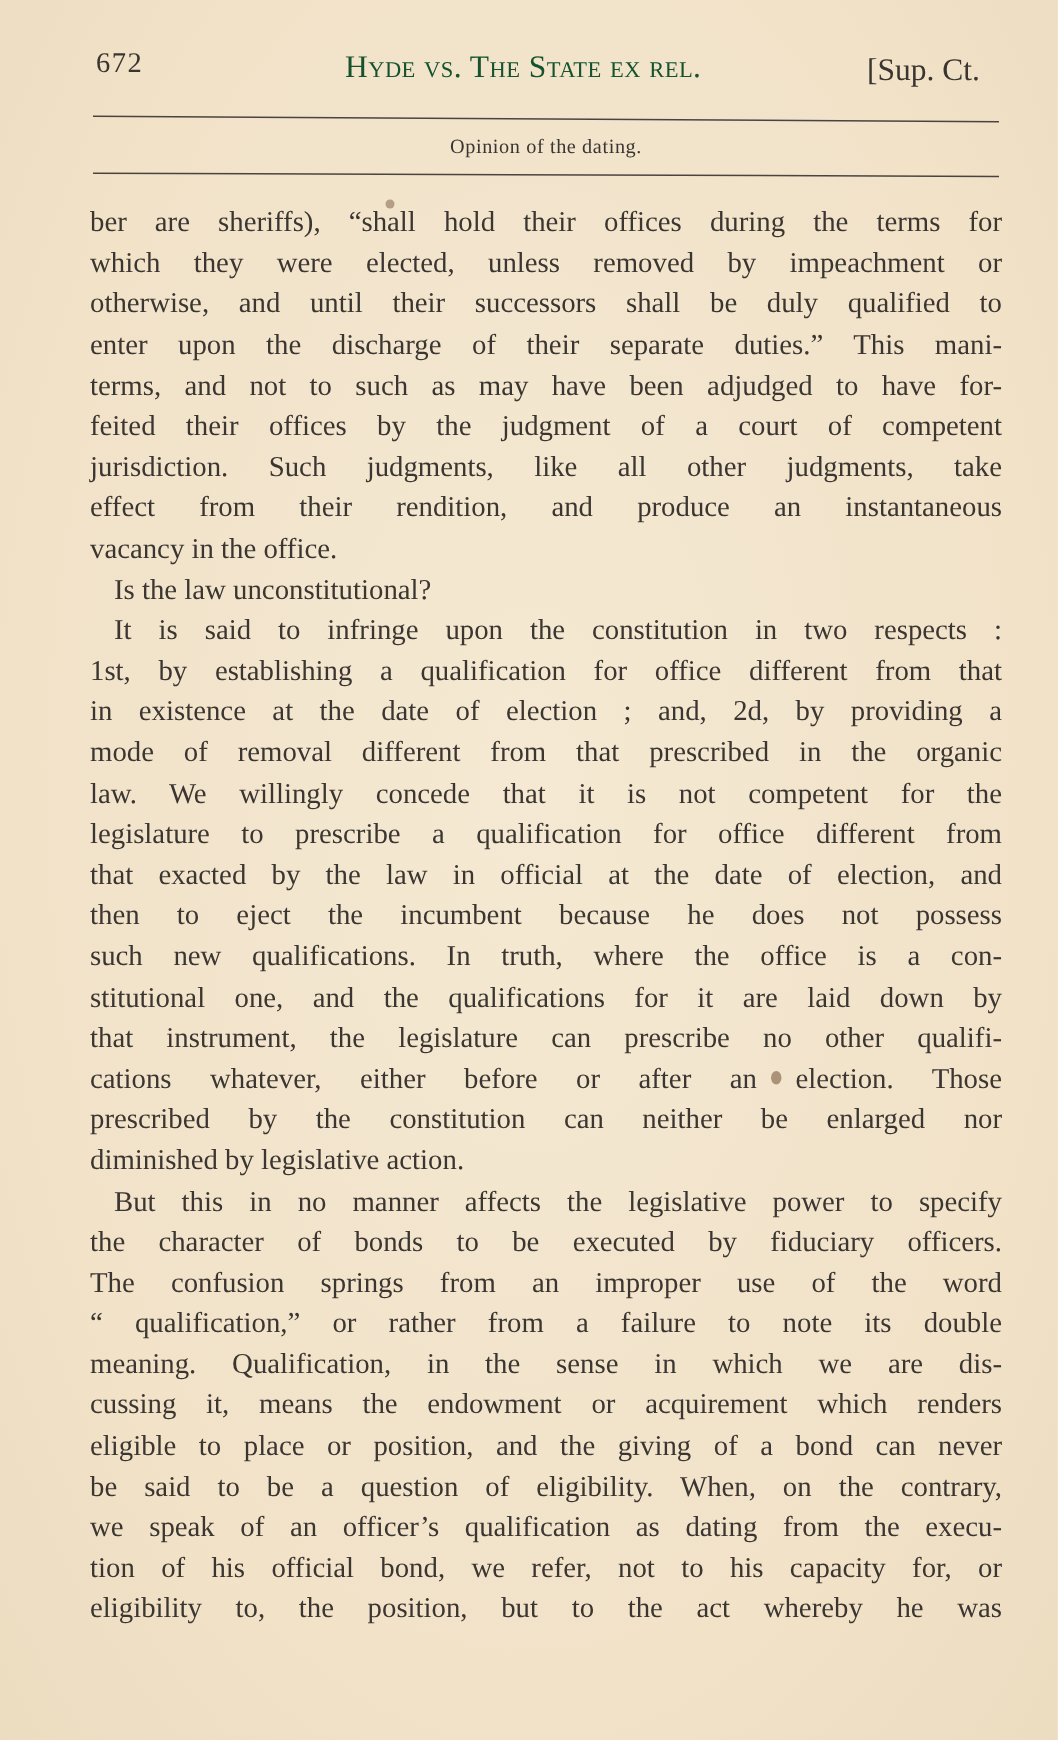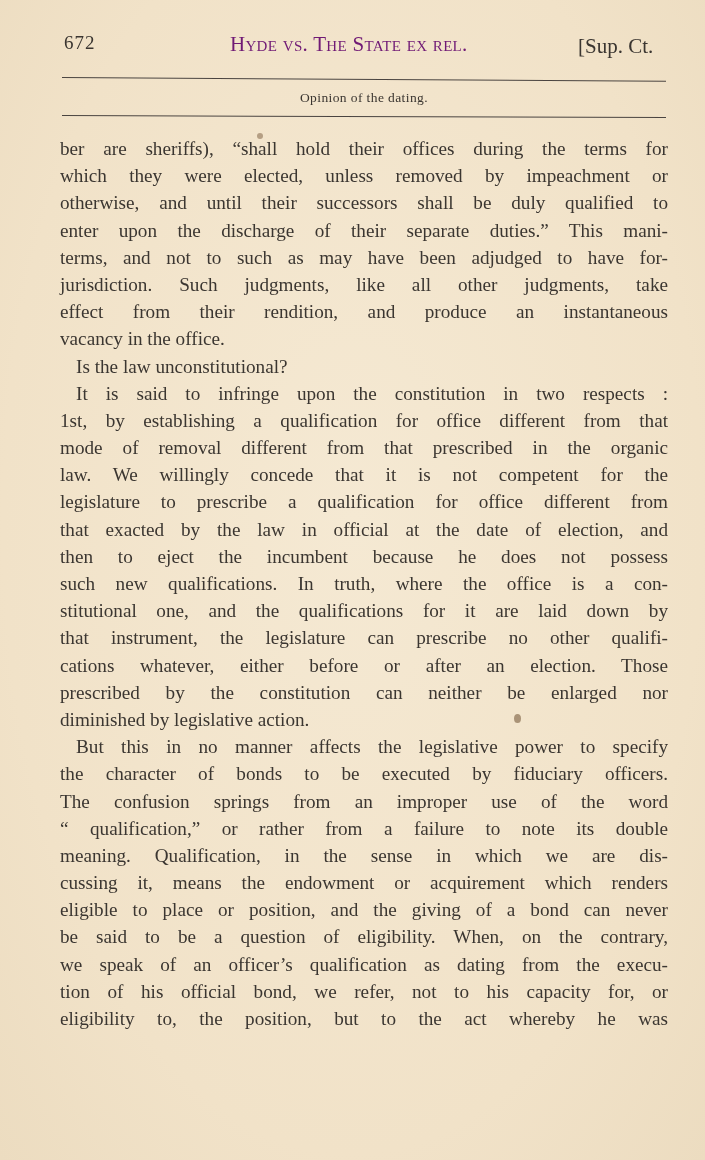--- a/index.html
+++ b/index.html
@@ -37,21 +37,21 @@
       letter-spacing: 1px;
       color: #3a3530;
     }
     .case-title {
       position: absolute;
       left: 166px;
       top: 2px;
       font-size: 21px;
       font-variant: small-caps;
       letter-spacing: 0.3px;
-      color: #701a75;
+      color: #14532d;
     }
     .court-abbrev {
       position: absolute;
       left: 514px;
       top: 4px;
       font-size: 21px;
       color: #3a3530;
     }
     .rule {
       position: absolute;
@@ -123,26 +123,28 @@
   <div class="rule rule-top"></div>
   <div class="section-head">Opinion of the dating.</div>
   <div class="rule rule-bottom"></div>
 
   <div class="body-text" id="body-text">
       <div class="line">ber are sheriffs), “shall hold their offices during the terms for</div>
       <div class="line">which they were elected, unless removed by impeachment or</div>
       <div class="line">otherwise, and until their successors shall be duly qualified to</div>
       <div class="line">enter upon the discharge of their separate duties.”  This mani-</div>
       <div class="line">terms, and not to such as may have been adjudged to have for-</div>
+      <div class="line">feited their offices by the judgment of a court of competent</div>
       <div class="line">jurisdiction.  Such judgments, like all other judgments, take</div>
       <div class="line">effect from their rendition, and produce an instantaneous</div>
       <div class="line last">vacancy in the office.</div>
       <div class="line indent last">Is the law unconstitutional?</div>
       <div class="line indent">It is said to infringe upon the constitution in two respects :</div>
       <div class="line">1st, by establishing a qualification for office different from that</div>
+      <div class="line">in existence at the date of election ; and, 2d, by providing a</div>
       <div class="line">mode of removal different from that prescribed in the organic</div>
       <div class="line">law.  We willingly concede that it is not competent for the</div>
       <div class="line">legislature to prescribe a qualification for office different from</div>
       <div class="line">that exacted by the law in official at the date of election, and</div>
       <div class="line">then to eject the incumbent because he does not possess</div>
       <div class="line">such new qualifications.  In truth, where the office is a con-</div>
       <div class="line">stitutional one, and the qualifications for it are laid down by</div>
       <div class="line">that instrument, the legislature can prescribe no other qualifi-</div>
       <div class="line">cations whatever, either before or after an election.  Those</div>
       <div class="line">prescribed by the constitution can neither be enlarged nor</div>

